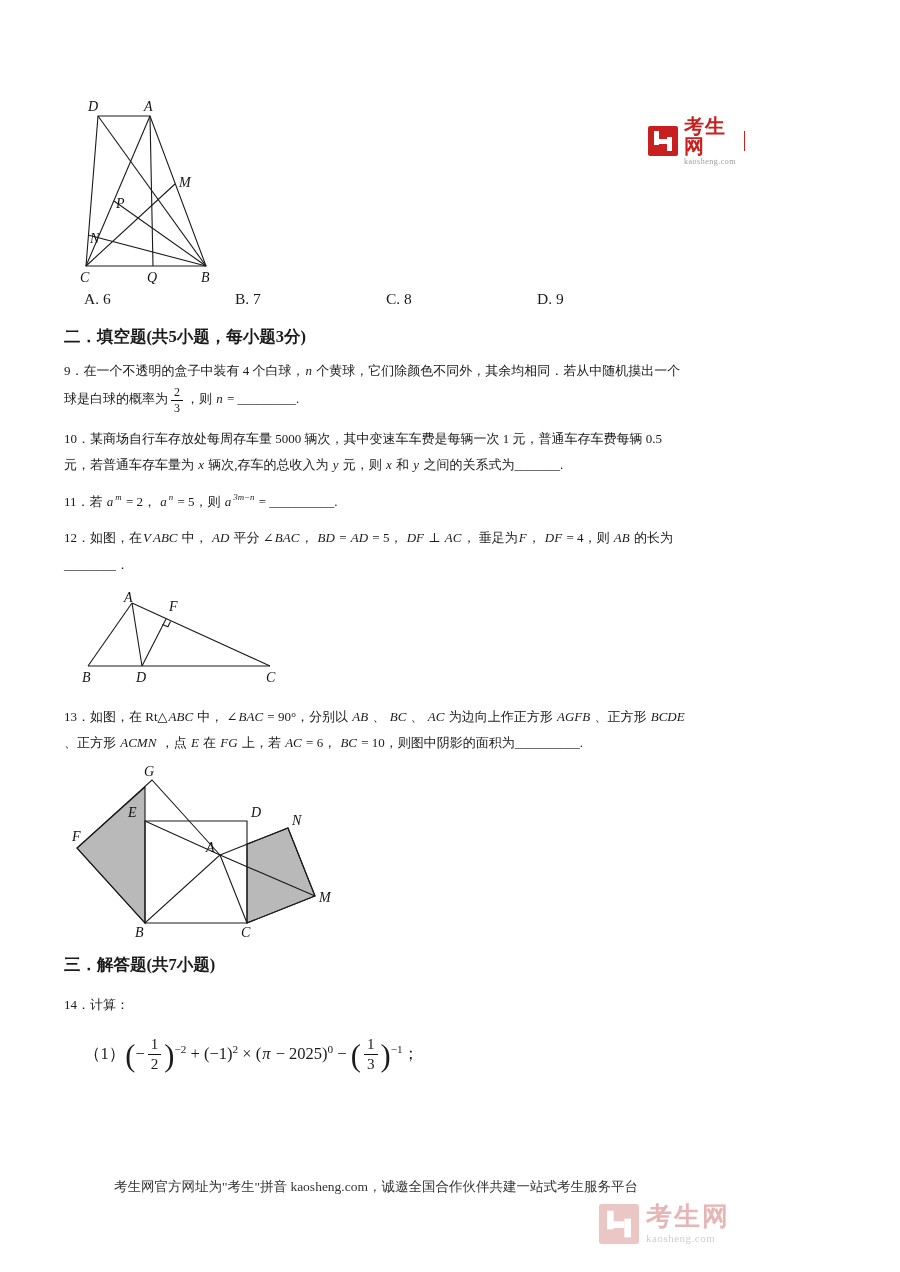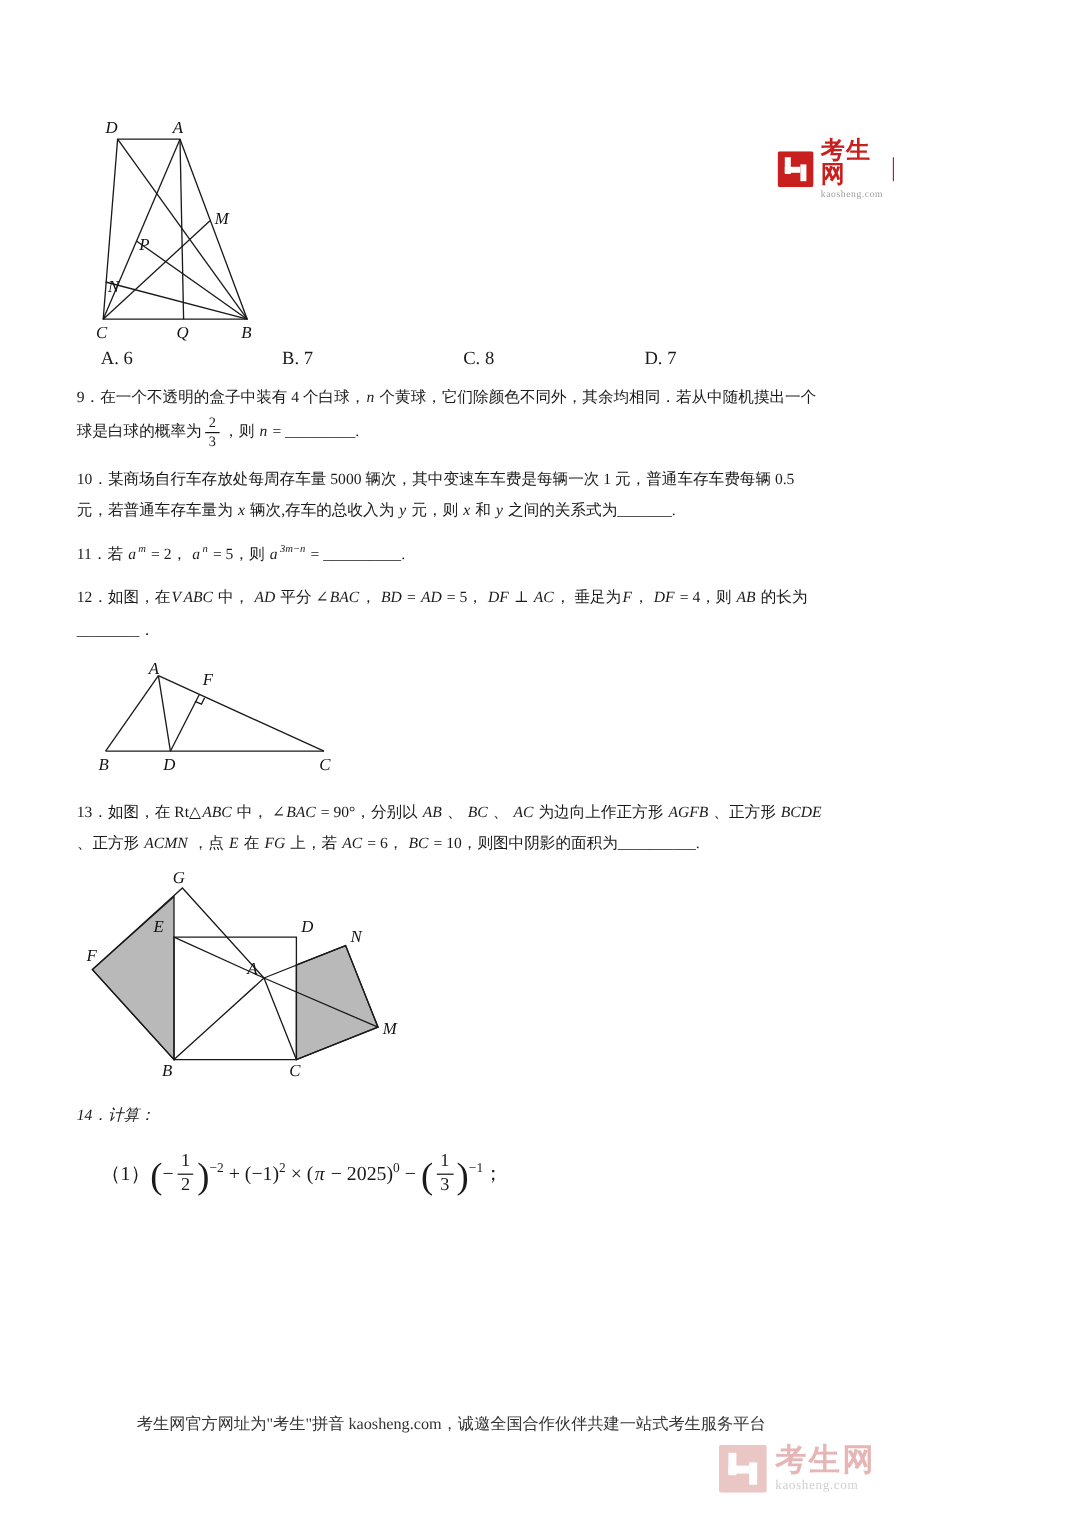--- a/index.html
+++ b/index.html
@@ -22,21 +22,21 @@
   .fig1{margin:94px 0 0 16px;}
   .fig2{margin:12px 0 0 16px;}
   .fig3{margin:8px 0 0 8px;}
   
   .options{display:flex;margin:6px 0 0 20px;font-size:15.5px;}
   .opt{width:183px;}
   .hsec{margin:18px 0 0 0;font-weight:700;font-size:16.5px;}
   .q{margin:10px 0 0 0;font-size:13px;line-height:2.05;}
   .q13{margin-top:18px;}
   .h3sec{margin-top:14px;}
-  .q14{margin-top:16px;font-style:italic;}
+  .q14{margin-top:16px;}
   .formula{margin:14px 0 0 20px;font-size:16.5px;line-height:2.6;}
   .it{font-style:italic;padding:0 1px;}
   sup{font-size:.68em;vertical-align:super;line-height:0;}
   .lg{font-size:185%;vertical-align:-0.22em;line-height:0;font-weight:400;}
   .frac{display:inline-block;vertical-align:middle;text-align:center;line-height:1.25;margin:0 3px;font-size:.92em;}
   .frac .fn{display:block;border-bottom:1px solid #111;padding:0 3px;}
   .frac .fd{display:block;padding:0 3px;}
   
   .footer{position:absolute;top:1178px;left:0;width:100%;text-align:center;font-size:13.5px;color:#333;}
   .wm{position:absolute;right:22px;top:1204px;display:flex;align-items:center;opacity:.65;}
@@ -86,23 +86,24 @@
         <text x="0" y="188">C</text>
         <text x="67" y="188">Q</text>
         <text x="121" y="188">B</text>
       </g>
     </svg>
 
     <div class="options">
       <span class="opt">A. 6</span>
       <span class="opt">B. 7</span>
       <span class="opt">C. 8</span>
-      <span class="opt">D. 7</span>
+      <span class="opt">D. 9</span>
     </div>
 
+    <div class="hsec">二．填空题(共5小题，每小题3分)</div>
 
     <p class="q"><span>9．在一个不透明的盒子中装有 4 个白球，</span><span class="it">n</span><span> 个黄球，它们除颜色不同外，其余均相同．若从中随机摸出一个球是白球的概率为</span><span class="frac"><span class="fn">2</span><span class="fd">3</span></span><span>，则 </span><span class="it">n</span><span> = _________.</span></p>
     <p class="q"><span>10．某商场自行车存放处每周存车量 5000 辆次，其中变速车车费是每辆一次 1 元，普通车存车费每辆 0.5 元，若普通车存车量为 </span><span class="it">x</span><span> 辆次,存车的总收入为 </span><span class="it">y</span><span> 元，则 </span><span class="it">x</span><span> 和 </span><span class="it">y</span><span> 之间的关系式为_______.</span></p>
     <p class="q"><span>11．若 </span><span class="it">a</span><sup class="it">m</sup><span> = 2，  </span><span class="it">a</span><sup class="it">n</sup><span> = 5，则 </span><span class="it">a</span><sup class="it">3m−n</sup><span> = __________.</span></p>
     <p class="q"><span>12．如图，在</span><span class="it">V</span><span class="it">ABC</span><span> 中， </span><span class="it">AD</span><span> 平分 </span><span>∠</span><span class="it">BAC</span><span>， </span><span class="it">BD</span><span> = </span><span class="it">AD</span><span> = 5， </span><span class="it">DF</span><span> ⊥ </span><span class="it">AC</span><span>， 垂足为</span><span class="it">F</span><span>， </span><span class="it">DF</span><span> = 4，则 </span><span class="it">AB</span><span> 的长为________．</span></p>
 
     <svg class="fig fig2" width="300" height="95" viewBox="0 0 300 95">
       <g class="ln">
         <line x1="8" y1="75" x2="190" y2="75"></line>
         <line x1="8" y1="75" x2="52" y2="12"></line>
@@ -137,20 +138,21 @@
         <text x="179" y="52">D</text>
         <text x="0" y="76">F</text>
         <text x="220" y="60">N</text>
         <text x="134" y="87">A</text>
         <text x="247" y="137">M</text>
         <text x="63" y="172">B</text>
         <text x="169" y="172">C</text>
       </g>
     </svg>
 
+    <div class="hsec h3sec">三．解答题(共7小题)</div>
 
     <p class="q q14">14．计算：</p>
 
     <div class="formula"><span>（1）</span><span class="lg">(</span><span>−</span><span class="frac"><span class="fn">1</span><span class="fd">2</span></span><span class="lg">)</span><sup>−2</sup><span> + (−1)</span><sup>2</sup><span> × (</span><span class="it">π</span><span> − 2025)</span><sup>0</sup><span> − </span><span class="lg">(</span><span class="frac"><span class="fn">1</span><span class="fd">3</span></span><span class="lg">)</span><sup>−1</sup><span>；</span></div>
 
   </div>
 
   <div class="footer">考生网官方网址为"考生"拼音 kaosheng.com，诚邀全国合作伙伴共建一站式考生服务平台</div>
 
   <div class="wm">

